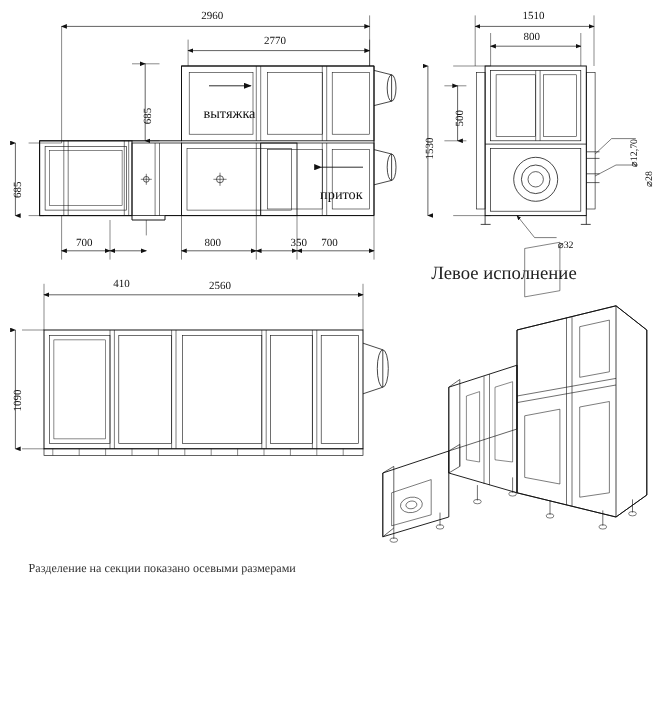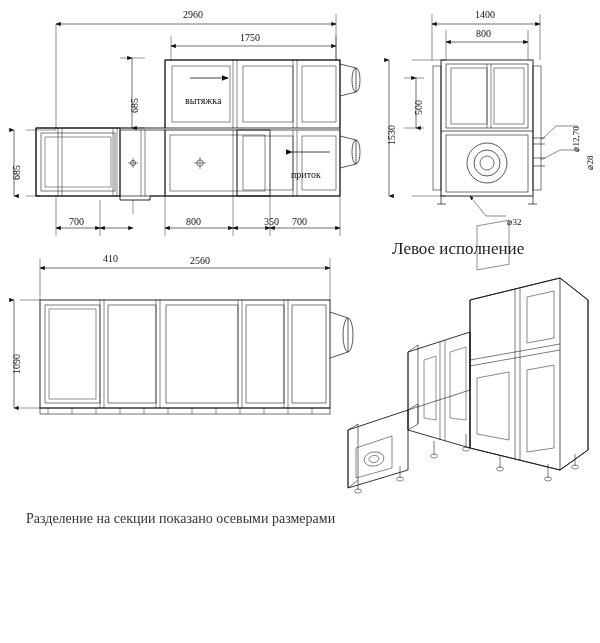--- a/index.html
+++ b/index.html
@@ -34,29 +34,29 @@
     color: #111;
     white-space: nowrap;
     line-height: 1;
   }
   .lbl.small { font-size: 9px; }
   .lbl.vert {
     transform-origin: 0 0;
     transform: rotate(-90deg);
   }
   .lbl.note {
-    font-size: 14px;
+    font-size: 11px;
     color: #333;
   }
   .lbl.caption {
     font-size: 17px;
     color: #222;
   }
   .lbl.flow {
-    font-size: 10px;
+    font-size: 13px;
     color: #111;
   }
 </style>
 </head>
 <body>
 
 <div id="sheet">
 
   <svg class="draw" viewBox="0 0 600 643">
     <defs>
@@ -305,41 +305,41 @@
         <ellipse cx="500" cy="469" rx="3.5" ry="2" stroke-width="0.5"></ellipse>
         <ellipse cx="548" cy="479" rx="3.5" ry="2" stroke-width="0.5"></ellipse>
         <ellipse cx="575" cy="467" rx="3.5" ry="2" stroke-width="0.5"></ellipse>
       </g>
 
     </g>
   </svg>
 
   <div class="lbl" style="left:183px; top:10px;">2960</div>
 
-  <div class="lbl" style="left:240px; top:33px;">1750</div>
+  <div class="lbl" style="left:240px; top:33px;">2770</div>
 
   <div class="lbl vert" style="left:12px; top:180px;">685</div>
 
   <div class="lbl vert" style="left:130px; top:113px;">685</div>
 
   <div class="lbl" style="left:69px; top:217px;">700</div>
 
   <div class="lbl" style="left:103px; top:217px;margin-top:37px;">410</div>
 
   <div class="lbl" style="left:186px; top:217px;">800</div>
 
   <div class="lbl" style="left:240px; top:217px;margin-left:24px;">350</div>
 
   <div class="lbl" style="left:292px; top:217px;">700</div>
 
   <div class="lbl flow" style="left:185px; top:96px;">вытяжка</div>
 
   <div class="lbl flow" style="left:291px; top:170px;">приток</div>
 
-  <div class="lbl" style="left:475px; top:10px;">1400</div>
+  <div class="lbl" style="left:475px; top:10px;">1510</div>
 
   <div class="lbl" style="left:476px; top:29px;">800</div>
 
   <div class="lbl vert" style="left:387px; top:145px;">1530</div>
 
   <div class="lbl vert" style="left:414px; top:115px;">500</div>
 
   <div class="lbl small vert" style="left:572px; top:152px;">⌀12,70</div>
 
   <div class="lbl small vert" style="left:586px; top:170px;">⌀28</div>

